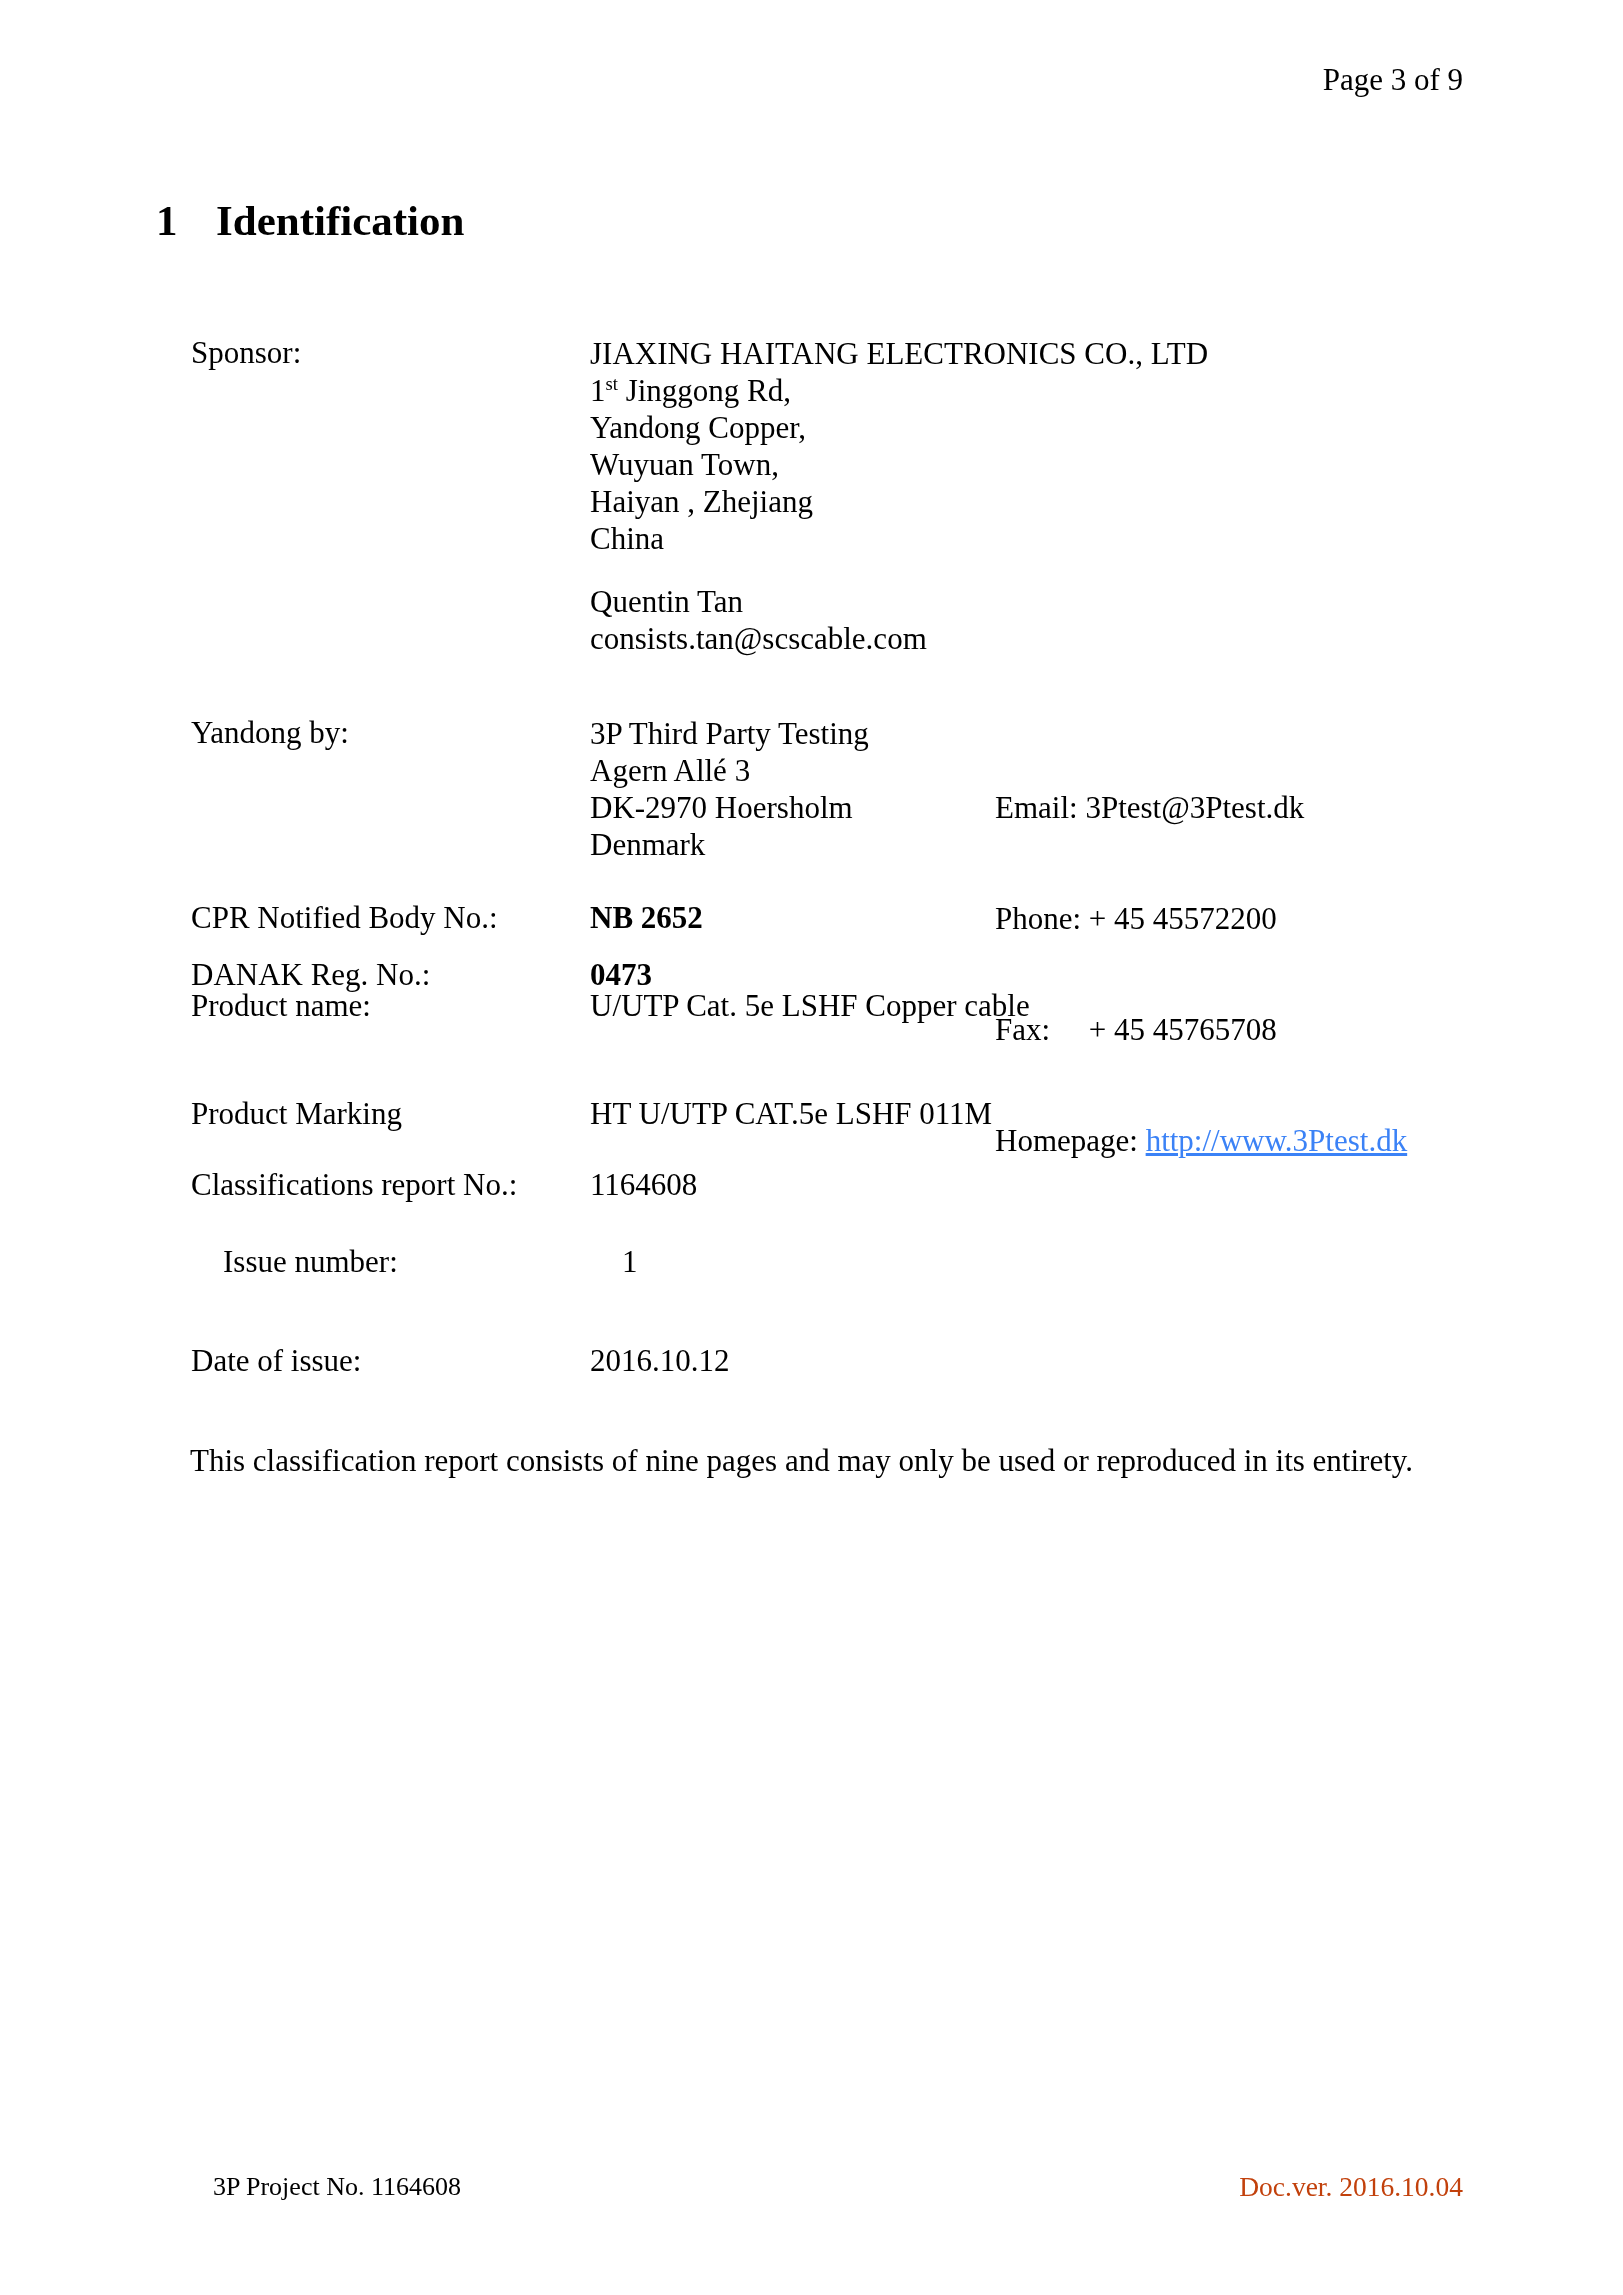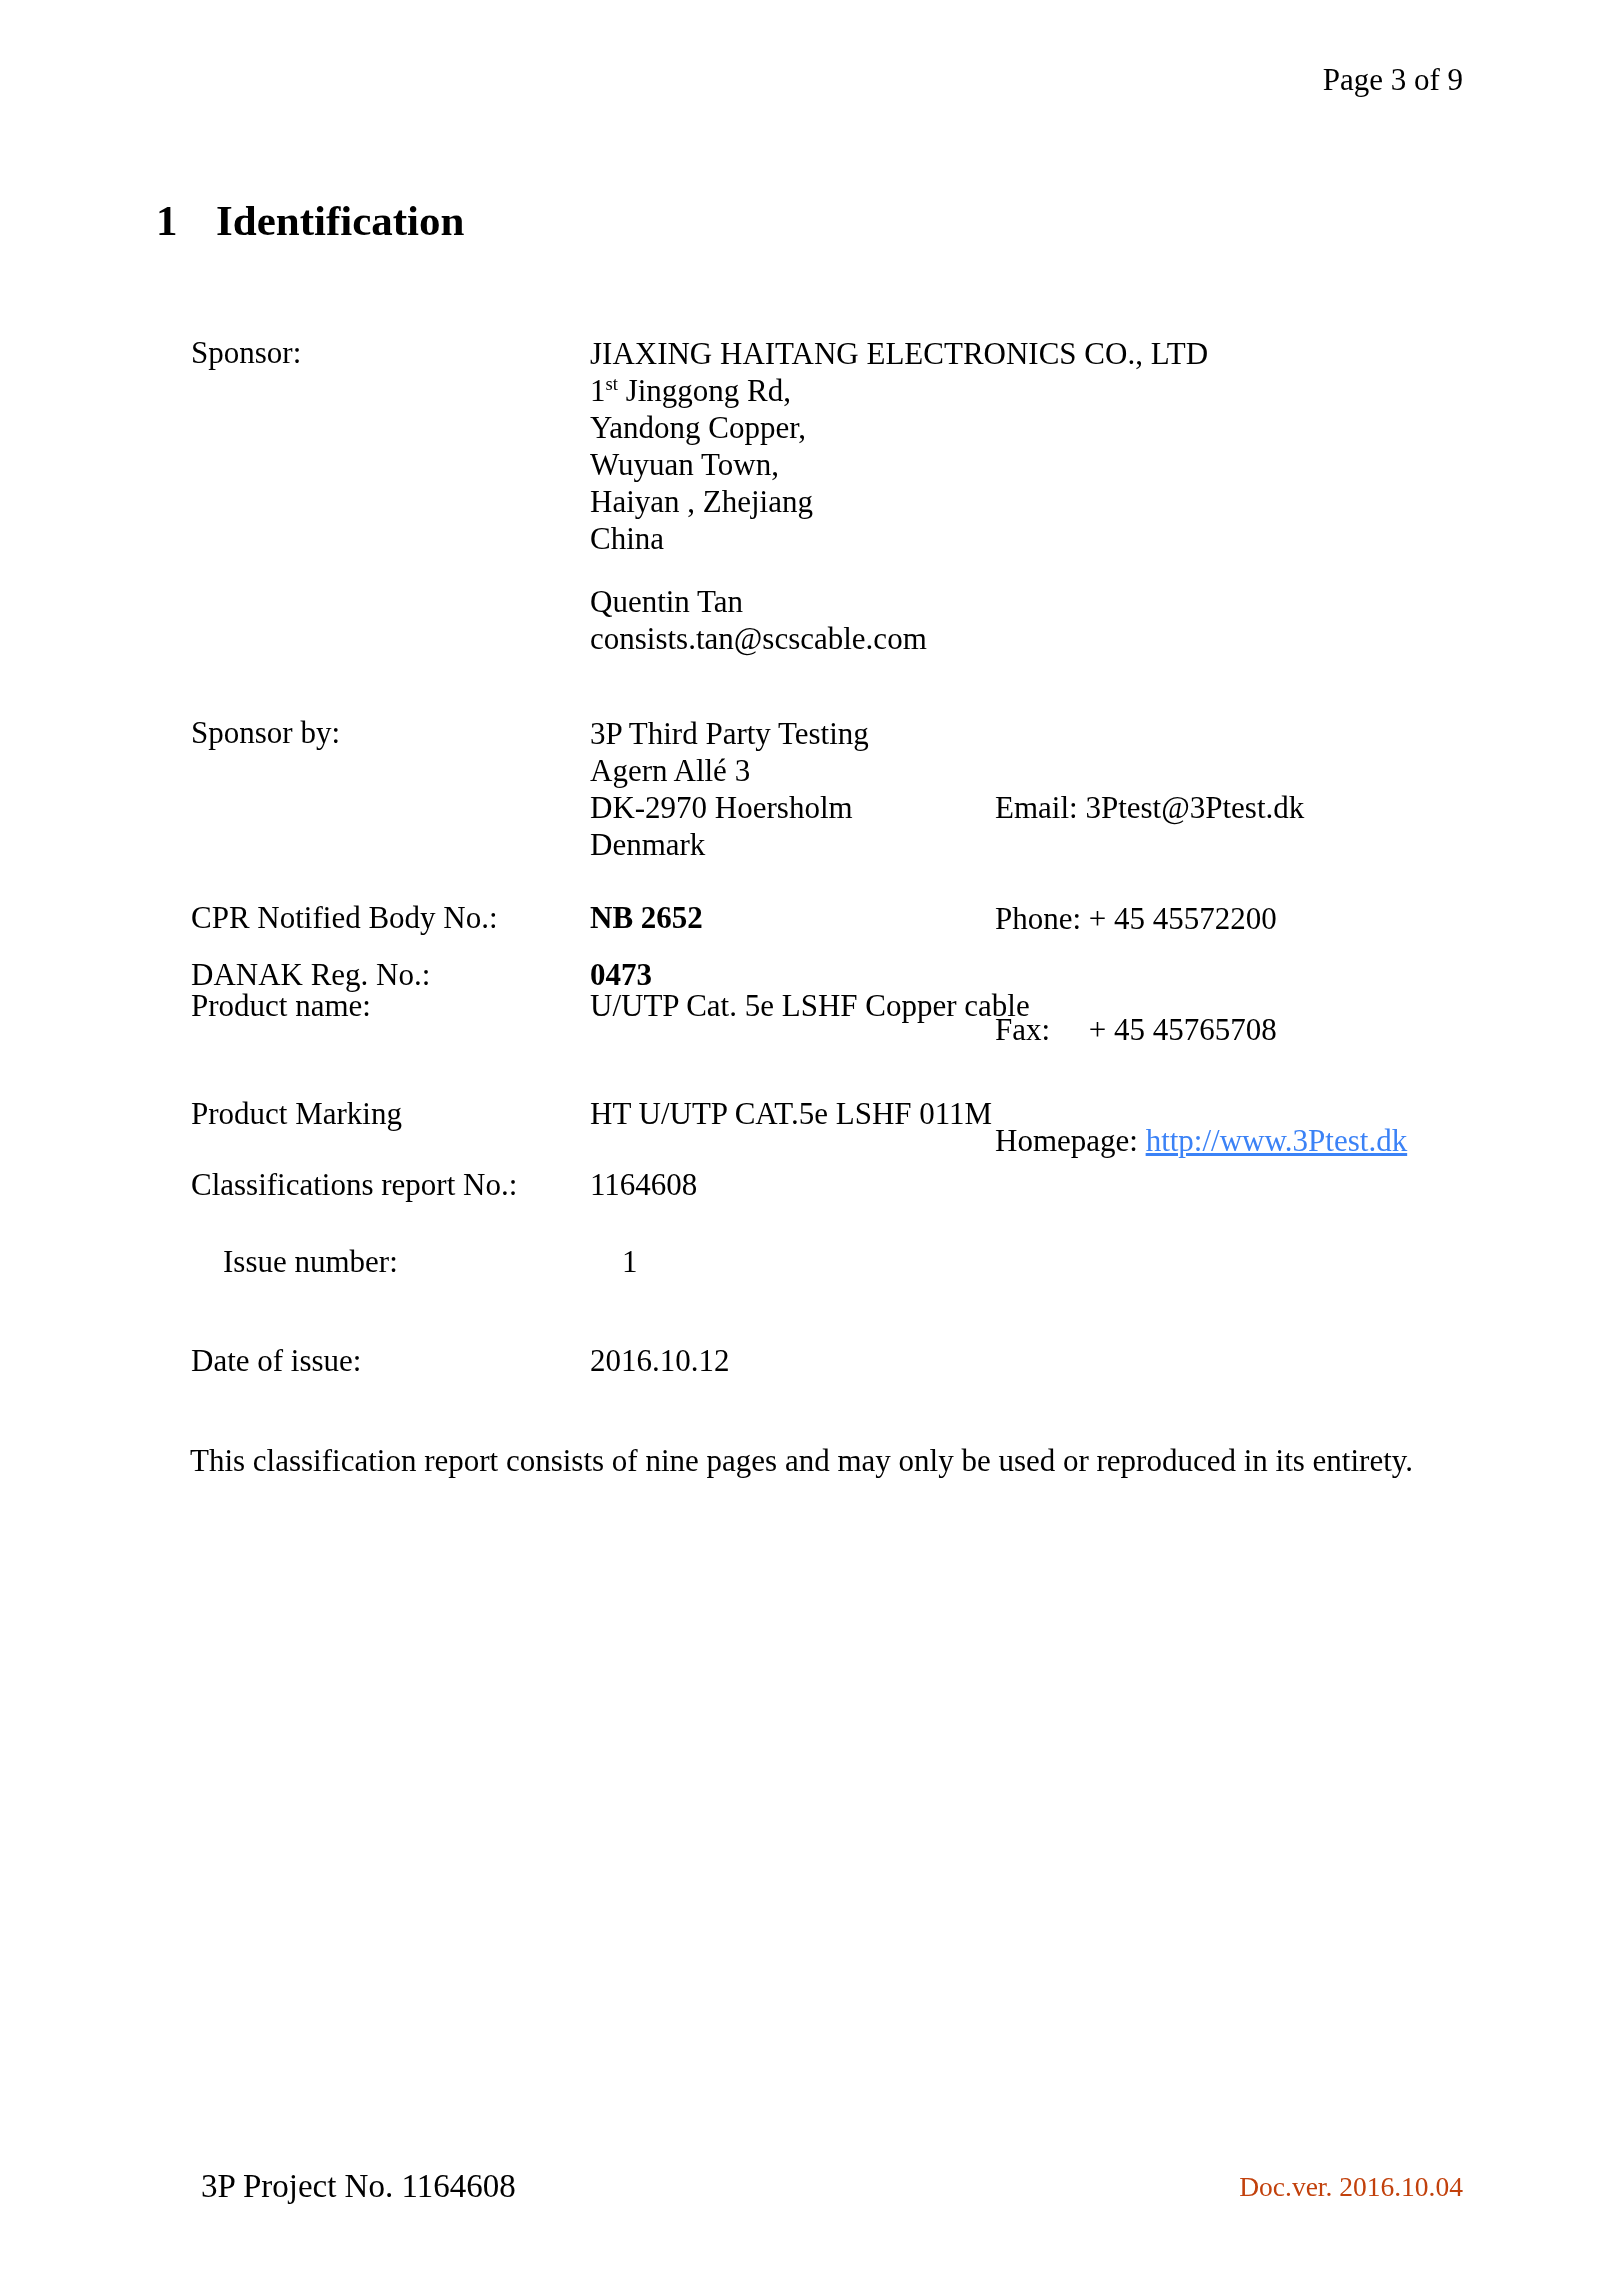--- a/index.html
+++ b/index.html
@@ -108,22 +108,22 @@
     top: 1442px;
     left: 190px;
     width: 1276px;
     line-height: 37px;
     text-align: justify;
   }
   
   .doc-footer-left {
     position: absolute;
     top: 2171px;
-    left: 201px;
-    font-size: 33px;
+    left: 213px;
+    font-size: 26px;
     line-height: 31px;
   }
   .doc-footer-right {
     position: absolute;
     top: 2171px;
     right: 160px;
     font-size: 27.5px;
     line-height: 31px;
     color: #c2410c;
   }
@@ -146,21 +146,21 @@
     <div><span>1</span><sup class="ordinal">st</sup><span> Jinggong Rd,</span></div>
     <div>Yandong Copper,</div>
     <div>Wuyuan Town,</div>
     <div>Haiyan , Zhejiang</div>
     <div>China</div>
     <div class="block-gap"></div>
     <div>Quentin Tan</div>
     <div>consists.tan@scscable.com</div>
   </div>
 
-  <div class="prepared-label">Sponsor by:</div>
+  <div class="prepared-label">Yandong by:</div>
 
   <div class="prepared-company">
     <div>3P Third Party Testing</div>
     <div>Agern Allé 3</div>
     <div>DK-2970 Hoersholm</div>
     <div>Denmark</div>
   </div>
 
   <div class="prepared-contact">
     <div>Email: 3Ptest@3Ptest.dk</div>

